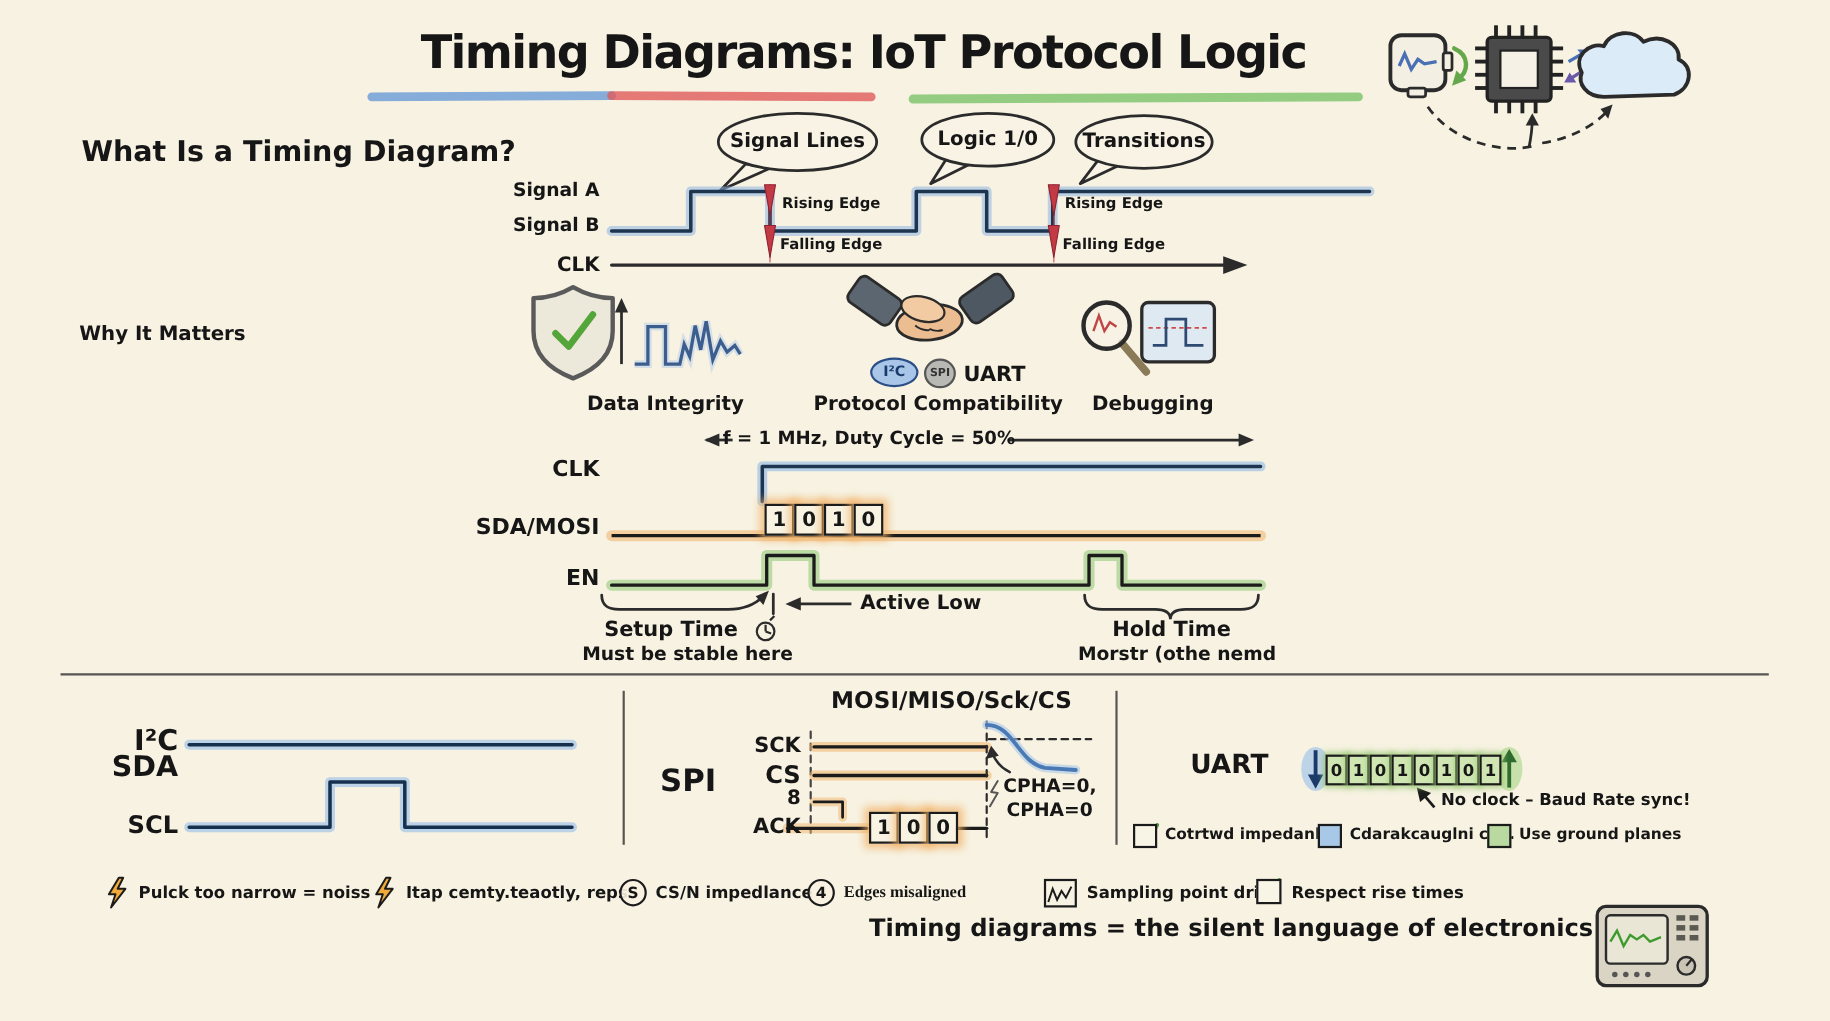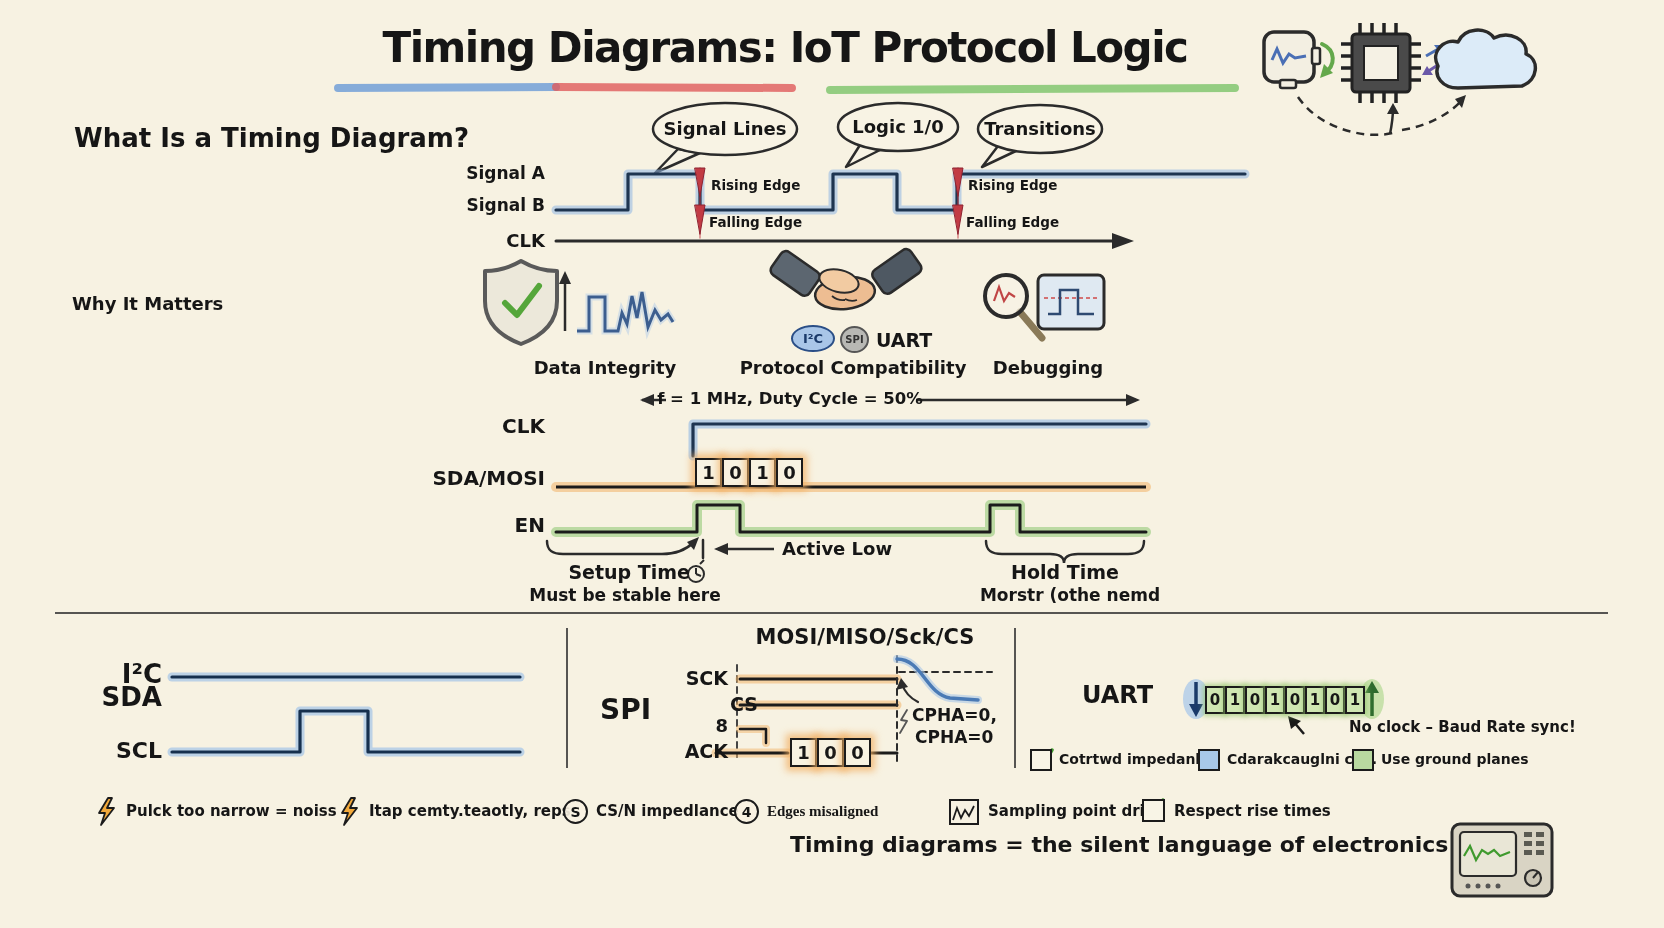--- a/index.html
+++ b/index.html
@@ -284,51 +284,51 @@
 <div class="t r" style="left:395px;top:467px;width:150px;font-size:20px;">SDA/MOSI</div>
 <div class="t r" style="left:430px;top:514px;width:115px;font-size:20px;">EN</div>
 
 <div class="box bitO" style="left:695px;top:458px;width:27px;height:29px;font-size:18px;">1</div>
 <div class="box bitO" style="left:722px;top:458px;width:27px;height:29px;font-size:18px;">0</div>
 <div class="box bitO" style="left:749px;top:458px;width:27px;height:29px;font-size:18px;">1</div>
 <div class="box bitO" style="left:776px;top:458px;width:27px;height:29px;font-size:18px;">0</div>
 
 <div class="t" style="left:782px;top:539px;font-size:18px;">Active Low</div>
 
-<div class="t c" style="left:530px;top:562px;width:160px;font-size:19px;text-align:right;">Setup Time</div>
+<div class="t c" style="left:530px;top:562px;width:160px;font-size:19px;">Setup Time</div>
 <div class="t c" style="left:510px;top:586px;width:230px;font-size:17px;">Must be stable here</div>
 <div class="t c" style="left:975px;top:562px;width:180px;font-size:19px;">Hold Time</div>
 <div class="t c" style="left:950px;top:586px;width:240px;font-size:17px;">Morstr (othe nemd</div>
 
 <div class="t r" style="left:90px;top:660px;width:72px;font-size:26px;">I²C</div>
 <div class="t r" style="left:90px;top:683px;width:72px;font-size:26px;">SDA</div>
 <div class="t r" style="left:90px;top:739px;width:72px;font-size:22px;">SCL</div>
 
 <div class="t c" style="left:740px;top:626px;width:250px;font-size:21px;">MOSI/MISO/Sck/CS</div>
 <div class="t" style="left:600px;top:694px;font-size:28px;">SPI</div>
 <div class="t r" style="left:648px;top:668px;width:80px;font-size:19px;">SCK</div>
-<div class="t r" style="left:648px;top:694px;width:80px;font-size:19px;margin-left:30px;">CS</div>
+<div class="t r" style="left:648px;top:694px;width:80px;font-size:22px;">CS</div>
 <div class="t r" style="left:648px;top:716px;width:80px;font-size:18px;">8</div>
 <div class="t r" style="left:648px;top:741px;width:80px;font-size:19px;">ACK</div>
 <div class="box bitO" style="left:790px;top:738px;width:27px;height:29px;font-size:18px;">1</div>
 <div class="box bitO" style="left:817px;top:738px;width:27px;height:29px;font-size:18px;">0</div>
 <div class="box bitO" style="left:844px;top:738px;width:27px;height:29px;font-size:18px;">0</div>
 <div class="t" style="left:912px;top:706px;font-size:17px;">CPHA=0,</div>
 <div class="t" style="left:915px;top:728px;font-size:17px;">CPHA=0</div>
 
 <div class="t" style="left:1082px;top:682px;font-size:24px;">UART</div>
 <div class="box bitG" style="left:1205px;top:686px;width:20px;height:28px;font-size:15px;">0</div>
 <div class="box bitG" style="left:1225px;top:686px;width:20px;height:28px;font-size:15px;">1</div>
 <div class="box bitG" style="left:1245px;top:686px;width:20px;height:28px;font-size:15px;">0</div>
 <div class="box bitG" style="left:1265px;top:686px;width:20px;height:28px;font-size:15px;">1</div>
 <div class="box bitG" style="left:1285px;top:686px;width:20px;height:28px;font-size:15px;">0</div>
 <div class="box bitG" style="left:1305px;top:686px;width:20px;height:28px;font-size:15px;">1</div>
 <div class="box bitG" style="left:1325px;top:686px;width:20px;height:28px;font-size:15px;">0</div>
 <div class="box bitG" style="left:1345px;top:686px;width:20px;height:28px;font-size:15px;">1</div>
-<div class="t" style="left:1310px;top:719px;font-size:15px;margin-left:39px;">No clock – Baud Rate sync!</div>
+<div class="t" style="left:1310px;top:719px;font-size:15px;">No clock – Baud Rate sync!</div>
 
 <div class="chk" style="left:1030px;top:749px;width:22px;height:22px;background:#f8f4e6;"></div>
 <div class="t" style="left:1059px;top:752px;font-size:14px;">Cotrtwd impedanlte</div>
 <div class="chk" style="left:1198px;top:749px;width:22px;height:22px;background:#a8c8e8;"></div>
 <div class="t" style="left:1227px;top:752px;font-size:14px;">Cdarakcauglni caa.</div>
 <div class="chk" style="left:1352px;top:749px;width:22px;height:22px;background:#b9d9a0;"></div>
 <div class="t" style="left:1381px;top:752px;font-size:14px;">Use ground planes</div>
 
 <div class="t" style="left:126px;top:803px;font-size:15px;">Pulck too narrow = noiss</div>
 <div class="t" style="left:369px;top:803px;font-size:15px;">Itap cemty.teaotly, reps</div>

